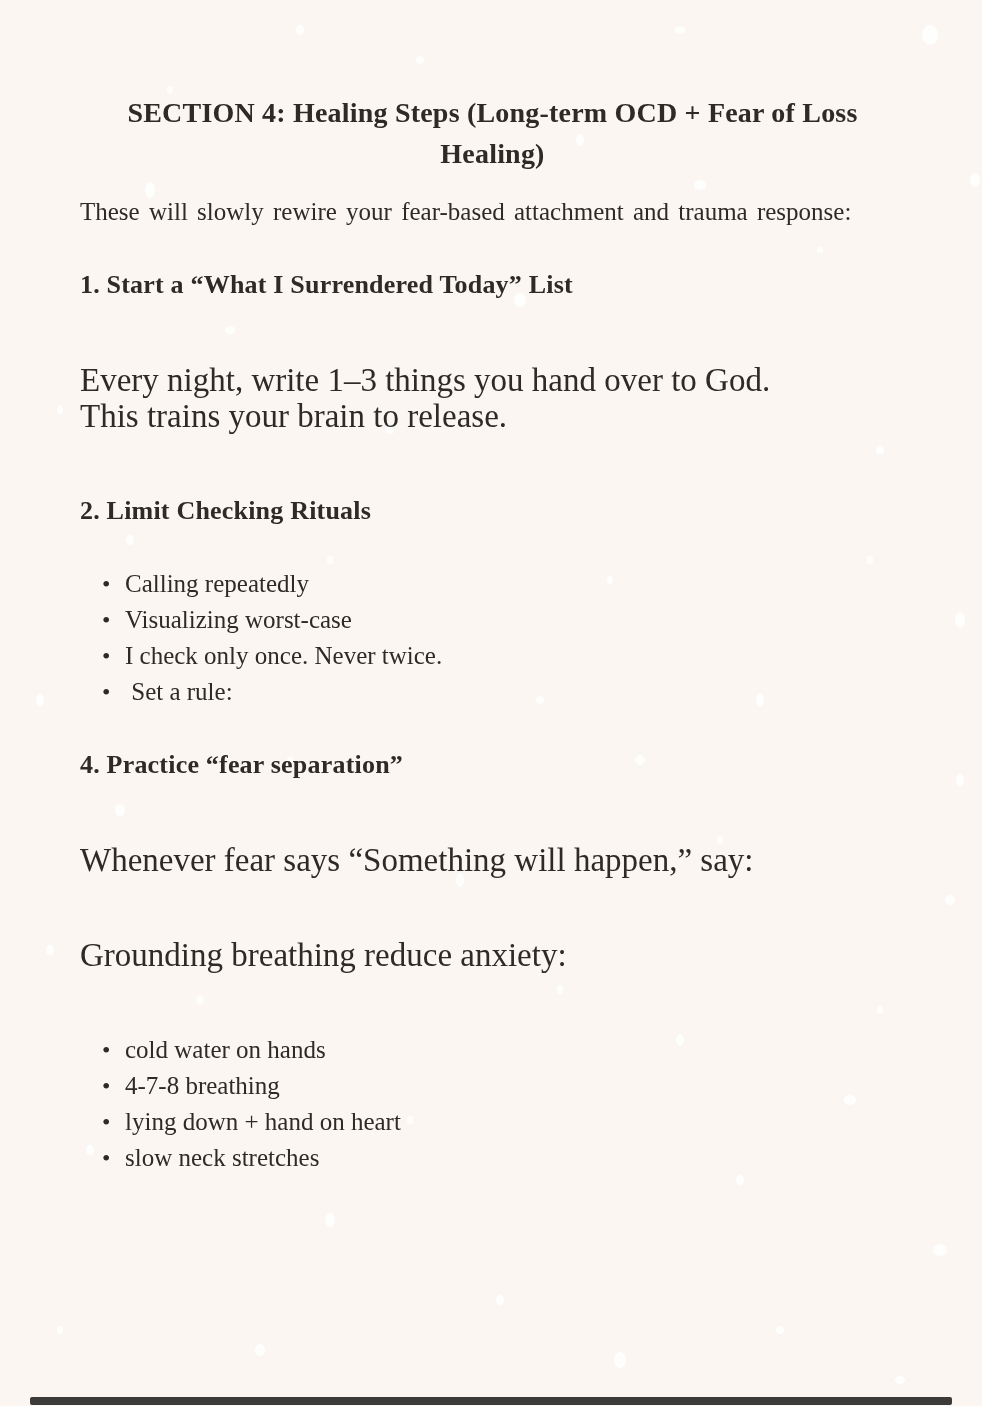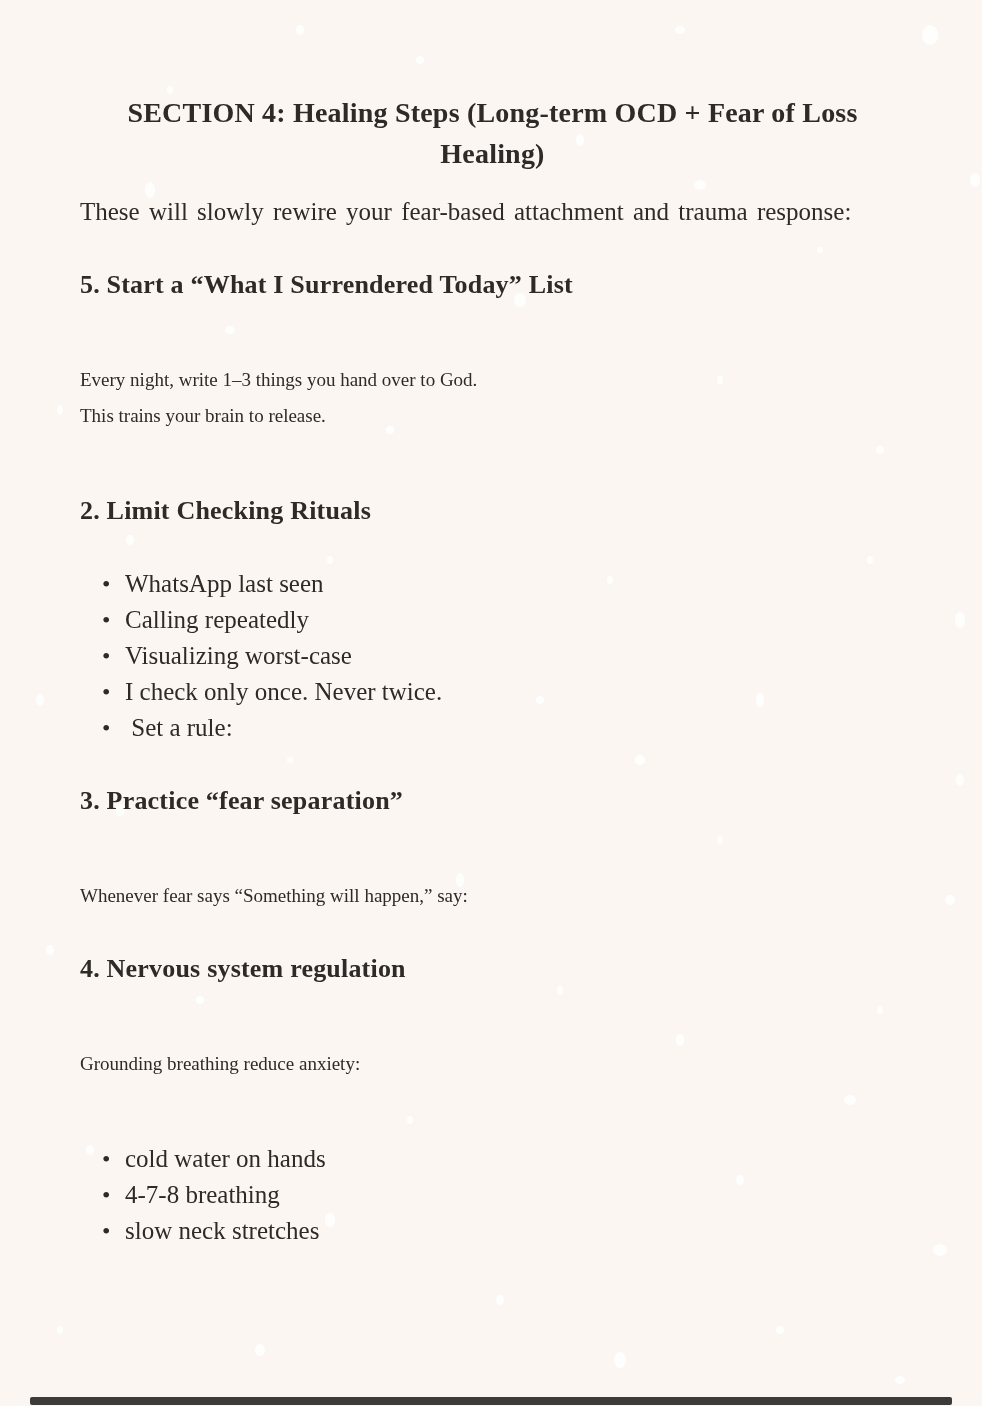--- a/index.html
+++ b/index.html
@@ -40,21 +40,21 @@
     margin: 20px 0 37px 0;
   }
   .sec-heading {
     font-size: 26px;
     line-height: 36px;
     font-weight: bold;
     margin: 37px 0;
     letter-spacing: 0.2px;
   }
   .para {
-    font-size: 19px;
+    font-size: 33px;
     line-height: 36px;
     margin: 59px 0;
   }
   .para div { min-height: 36px; }
   ul.bullets {
     list-style: none;
     margin: 37px 0;
     padding: 0;
     font-size: 25px;
     line-height: 36px;
@@ -138,47 +138,46 @@
       <ellipse cx="975" cy="180" rx="5" ry="7"></ellipse>
   </g>
 </svg>
 
 <div class="content">
 
   <h1 class="doc-title">SECTION 4: Healing Steps (Long-term OCD + Fear of Loss Healing)</h1>
 
   <p class="intro">These will slowly rewire your fear-based attachment and trauma response:</p>
 
-  <h2 class="sec-heading">5. Start a “What I Surrendered Today” List</h2>
+  <h2 class="sec-heading">1. Start a “What I Surrendered Today” List</h2>
 
   <div class="para">
     <div>Every night, write 1–3 things you hand over to God.</div>
     <div>This trains your brain to release.</div>
   </div>
 
   <h2 class="sec-heading">2. Limit Checking Rituals</h2>
 
   <ul class="bullets">
-    <li>WhatsApp last seen</li>
     <li>Calling repeatedly</li>
     <li>Visualizing worst-case</li>
     <li>I check only once. Never twice.</li>
     <li> Set a rule:</li>
   </ul>
 
-  <h2 class="sec-heading">3. Practice “fear separation”</h2>
+  <h2 class="sec-heading">4. Practice “fear separation”</h2>
 
   <p class="para" style="margin-bottom:0;">Whenever fear says “Something will happen,” say:</p>
 
 
-  <h2 class="sec-heading">4. Nervous system regulation</h2>
 
   <p class="para">Grounding breathing reduce anxiety:</p>
 
   <ul class="bullets">
     <li>cold water on hands</li>
     <li>4-7-8 breathing</li>
+    <li>lying down + hand on heart</li>
     <li>slow neck stretches</li>
   </ul>
 
 </div>
 
 <div class="home-bar" style="background: rgb(61, 59, 57);"></div>
 
 </body></html>

